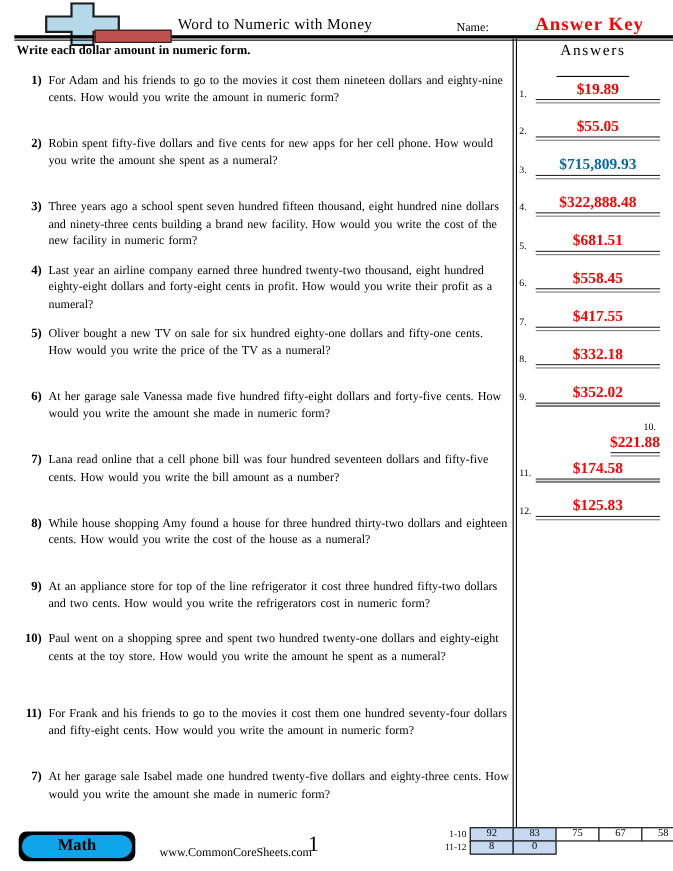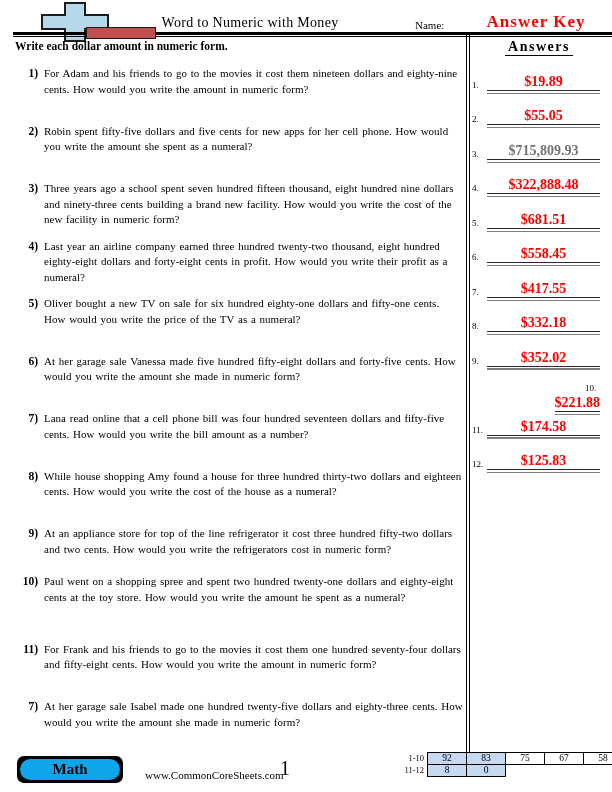--- a/index.html
+++ b/index.html
@@ -12,22 +12,22 @@
               background:#c0504d;border:1.6px solid #1c1c1c;}
   .page-title{position:absolute;left:130px;top:15px;width:240px;text-align:center;
               font-size:14px;letter-spacing:.3px;}
   .name-label{position:absolute;left:415px;top:19px;font-size:11px;}
   .answer-key{position:absolute;left:466px;top:12px;width:140px;text-align:center;
               font-size:17px;font-weight:bold;letter-spacing:1px;}
   .rule-thick{position:absolute;left:13px;right:0;top:32px;height:2.6px;background:#000;}
   .rule-thin{position:absolute;left:13px;right:0;top:36.4px;height:1px;background:#000;}
   .instruction{position:absolute;left:15px;top:40px;font-size:11.5px;font-weight:bold;}
   .answers-heading{position:absolute;left:494px;top:37px;width:90px;text-align:center;}
-  .answers-heading span{display:inline-block;font-size:14px;font-weight:bold;
-              letter-spacing:1.5px;border-bottom:1.8px solid #000;padding:0 3px 0;}
+  .answers-heading span{display:inline-block;font-size:14px;font-weight:normal;
+              letter-spacing:1.5px;border-bottom:1.8px solid #000;padding:0 3px 14px;}
 
   
   .divider{position:absolute;left:466px;top:35px;height:720px;width:2.4px;
            border-left:1.4px solid #000;border-right:1.4px solid #000;}
 
   
   .question-row{position:absolute;left:14px;width:450px;display:flex;}
   .q-num{width:24px;min-width:24px;text-align:right;font-weight:bold;
          font-size:11.5px;line-height:15.5px;margin-right:6px;}
   .q-text{flex:1;font-size:11px;line-height:15.5px;word-spacing:1px;}
@@ -142,21 +142,21 @@
   </div>
       <div class="answer-row" style="top: 107.45px;">
     <span class="a-num">2.</span>
     <span class="a-line">
       <span class="a-val" style="color: rgb(255, 0, 0);">$55.05</span>
     </span>
   </div>
       <div class="answer-row" style="top: 141.9px;">
     <span class="a-num">3.</span>
     <span class="a-line">
-      <span class="a-val" style="color: #737373;">$715,809.93</span>
+      <span class="a-val" style="color: #0369a1;">$715,809.93</span>
     </span>
   </div>
       <div class="answer-row" style="top: 176.35px;">
     <span class="a-num">4.</span>
     <span class="a-line">
       <span class="a-val" style="color: rgb(255, 0, 0);">$322,888.48</span>
     </span>
   </div>
       <div class="answer-row" style="top: 210.8px;">
     <span class="a-num">5.</span>

